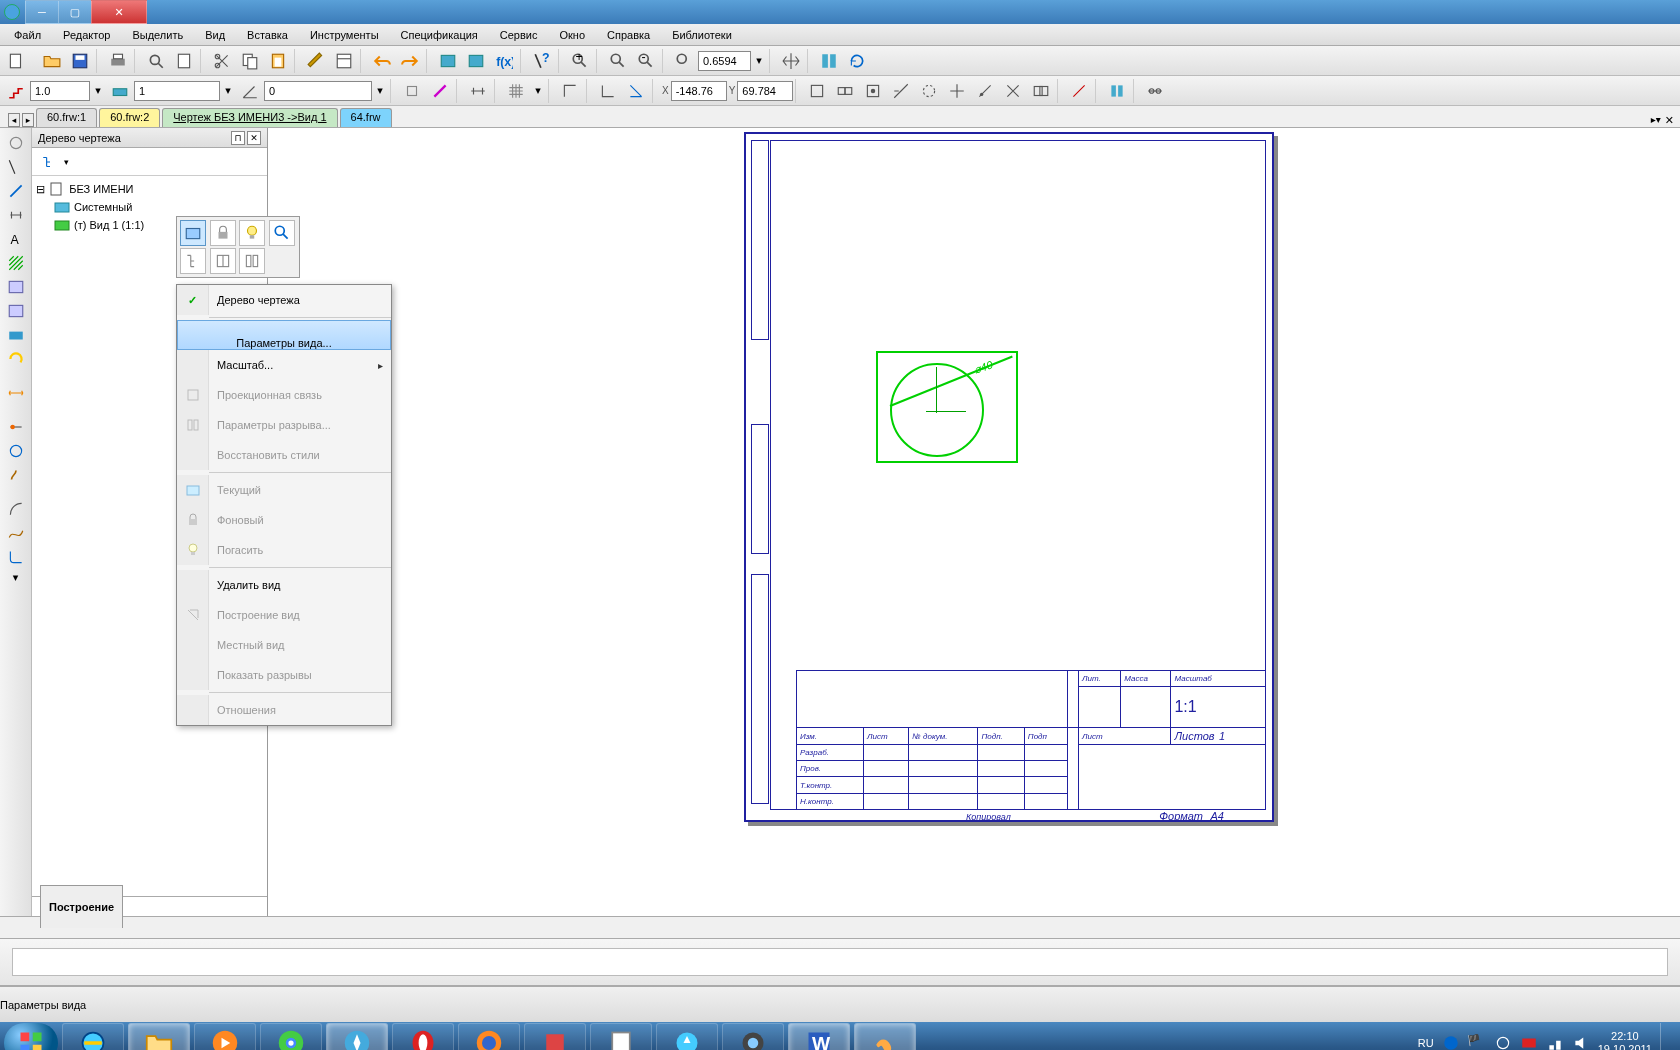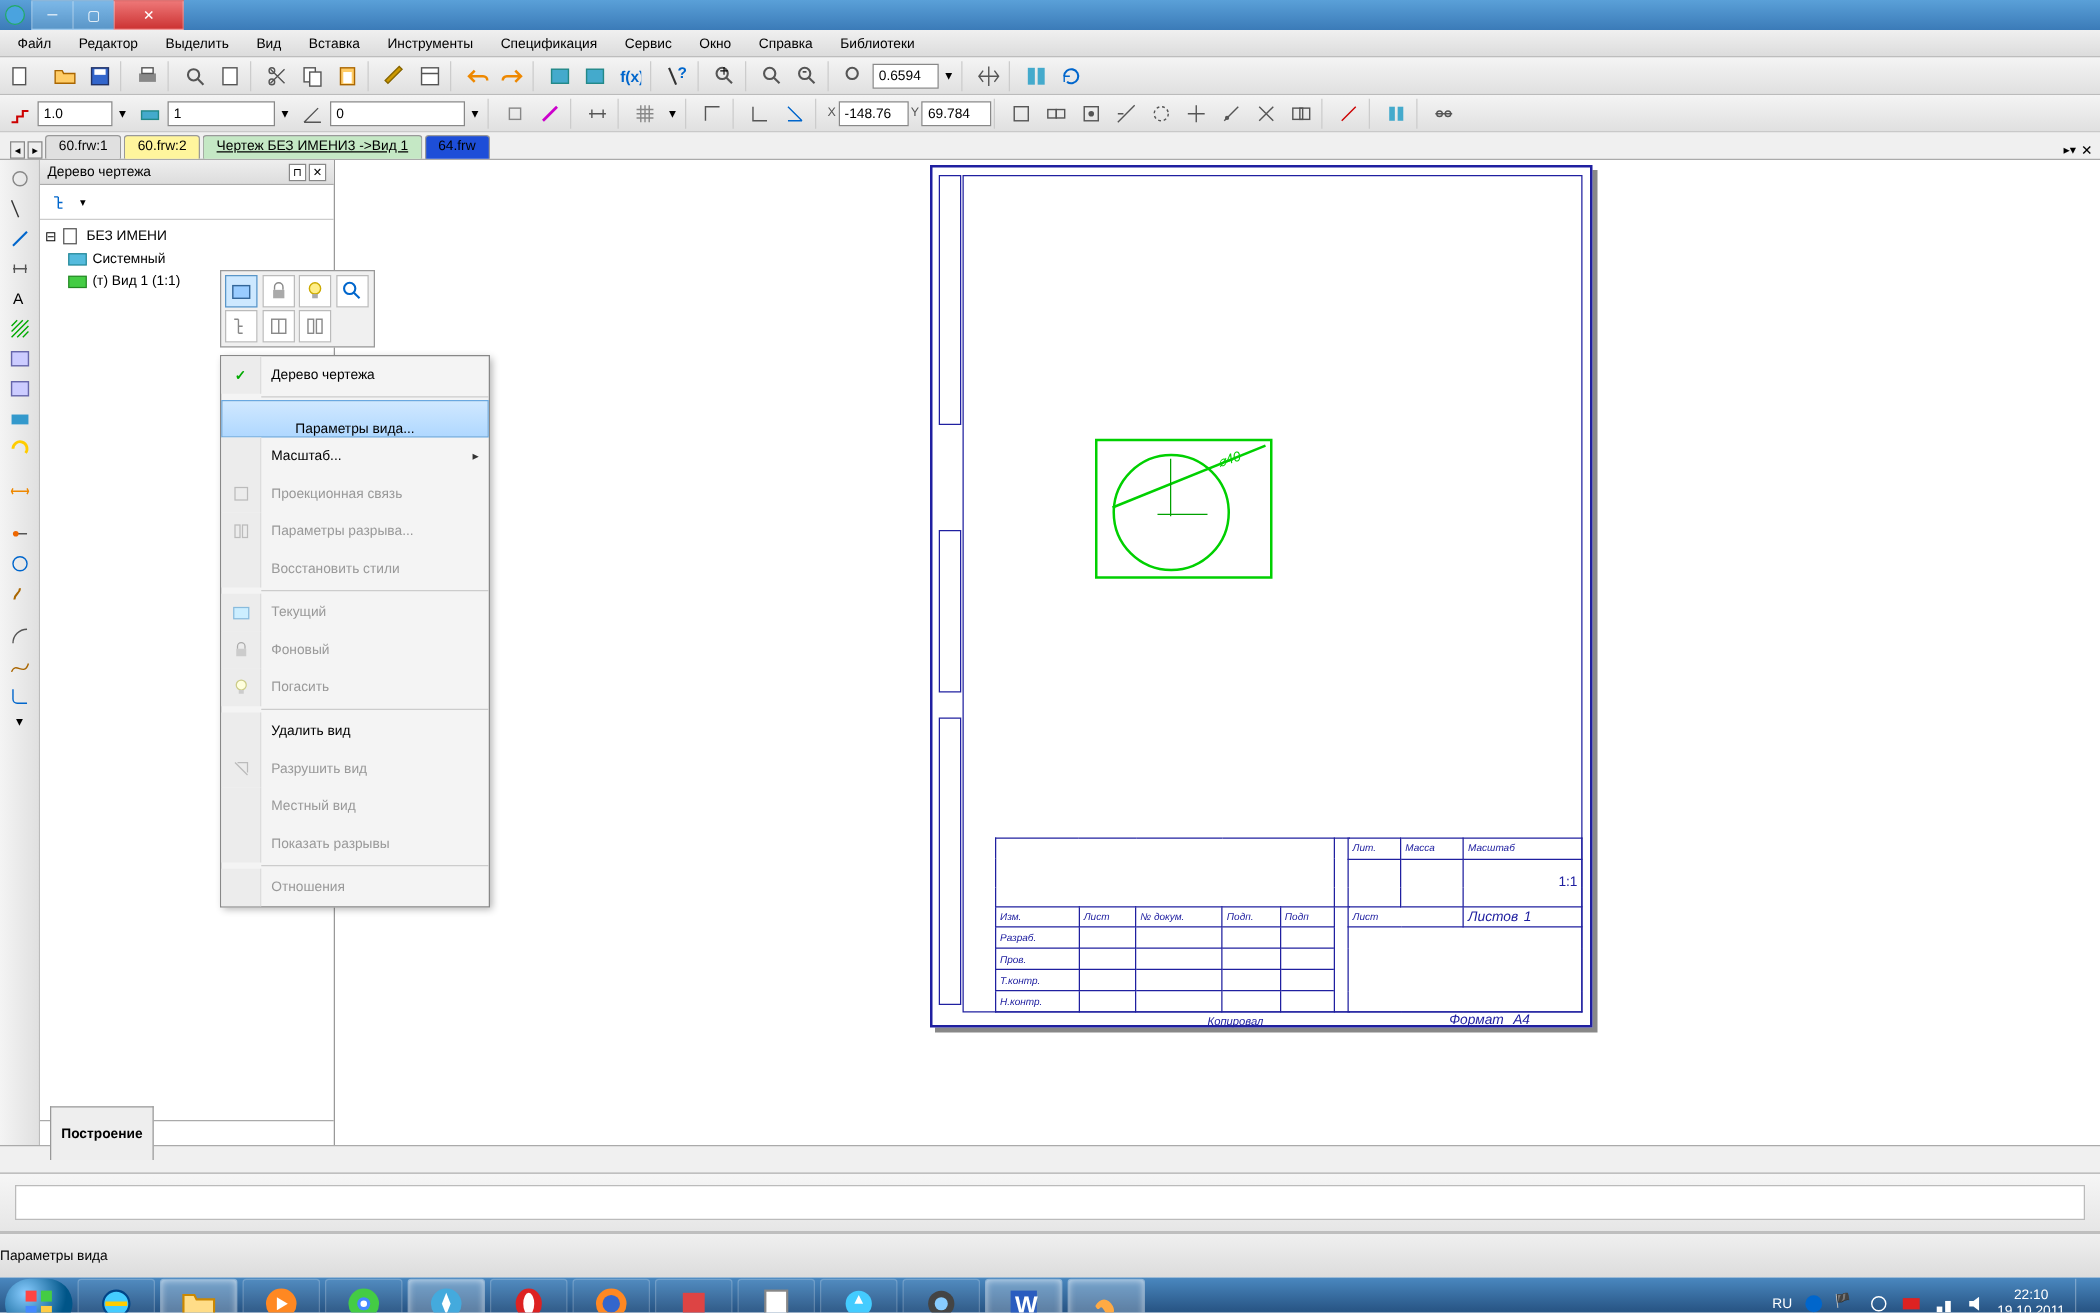--- a/index.html
+++ b/index.html
@@ -23,21 +23,21 @@
   .tbtn { width: 26px; height: 26px; display: inline-flex; align-items: center; justify-content: center; border: 1px solid transparent; margin: 0 1px; border-radius: 2px; }
   .tbtn svg { width: 18px; height: 18px; }
   .tsep { width: 6px; height: 24px; border-left: 1px solid #ccc; margin: 0 2px; }
   .tinput { height: 20px; border: 1px solid #888; background: #fff; padding: 0 4px; font-size: 11px; }
 
   
   .doc-tabs { height: 22px; background: #f0f0f0; border-bottom: 1px solid #aaa; display: flex; align-items: end; padding-left: 36px; }
   .doc-tab { height: 19px; padding: 2px 10px; border: 1px solid #999; border-bottom: none; margin-right: 2px; background: #e0e0e0; font-size: 11px; border-radius: 3px 3px 0 0; }
   .doc-tab.yellow { background: #fff59d; }
   .doc-tab.green { background: #c5e8c5; text-decoration: underline; }
-  .doc-tab.pink { background: #1d4ed8; }
+  .doc-tab.pink { background: #7dd3fc; }
   .doc-tab-nav { position: absolute; left: 8px; display: flex; gap: 2px; }
   .doc-tab-nav .nav { width: 12px; height: 14px; border: 1px solid #888; background: #eee; display: flex; align-items: center; justify-content: center; font-size: 9px; }
   .doc-tabs-right { margin-left: auto; display: flex; gap: 4px; padding-right: 6px; }
 
   
   .main { display: flex; height: calc(1050px - 24px - 22px - 30px - 30px - 22px - 22px - 48px - 22px - 42px); }
   .left-toolbar { width: 32px; background: linear-gradient(to right, #f4f4f4, #e0e0e0); border-right: 1px solid #bbb; display: flex; flex-direction: column; align-items: center; padding-top: 4px; gap: 2px; }
   .left-toolbar .tbtn { width: 26px; height: 22px; }
 
   
@@ -595,21 +595,21 @@
               <tr style="height:12%">
                 <td colspan="5" rowspan="3"></td>
                 <td colspan="6" rowspan="3"></td>
                 <td>Лит.</td>
                 <td>Масса</td>
                 <td>Масштаб</td>
               </tr>
           <tr style="height:16%">
                 <td rowspan="2"></td>
                 <td rowspan="2"></td>
-                <td rowspan="2" style="text-align:right;font-size:11px;font-style:normal">1:1</td>
+                <td rowspan="2" style="text-align:left;font-size:16px;font-style:normal">1:1</td>
               </tr>
           <tr style="height:10%"></tr>
           <tr style="height:12%">
                 <td>Изм.</td>
                 <td>Лист</td>
                 <td>№ докум.</td>
                 <td>Подп.</td>
                 <td>Подп</td>
                 <td colspan="6" rowspan="5"></td>
                 <td colspan="2">Лист</td>
@@ -765,21 +765,21 @@
   <div class="cm-row">
       <div class="cm-icon-col"></div>
       <span class="cm-label">Удалить вид</span>
     </div>
   <div class="cm-row disabled">
       <div class="cm-icon-col">
         <svg width="16" height="16" viewBox="0 0 16 16">
           <path d="M3 3l10 10M5 3h8v8" stroke="#bbb" fill="none"></path>
         </svg>
       </div>
-      <span class="cm-label">Разрушить вид</span>
+      <span class="cm-label">Построение вид</span>
     </div>
   <div class="cm-row disabled">
       <div class="cm-icon-col"></div>
       <span class="cm-label">Местный вид</span>
     </div>
   <div class="cm-row disabled">
       <div class="cm-icon-col"></div>
       <span class="cm-label">Показать разрывы</span>
     </div>
   <div class="cm-sep"></div>

